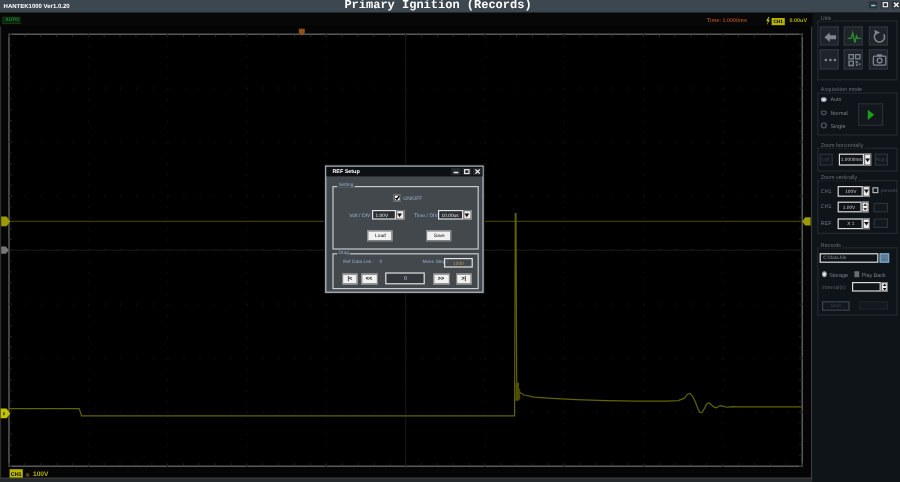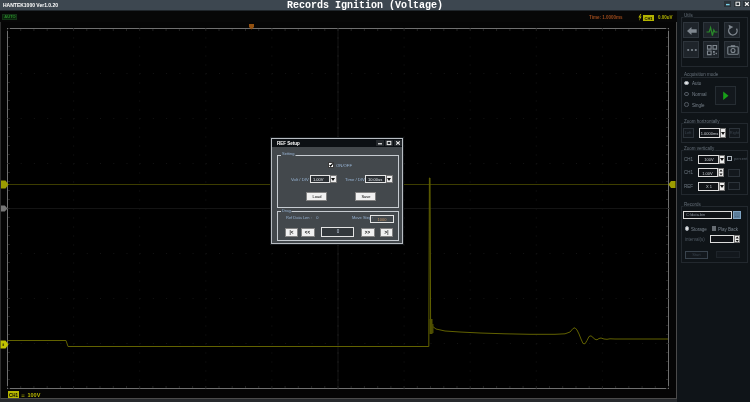--- a/index.html
+++ b/index.html
@@ -13,21 +13,21 @@
 .grp{position:absolute;border:1px solid #c7ccd1;box-sizing:border-box}
 .sgrp{position:absolute;border:1px solid #22282e;box-sizing:border-box}
 .sbtn{position:absolute;background:#1e242a;border:1px solid #2e353c;box-sizing:border-box}
 .dkbtn{position:absolute;background:#13181d;border:1px solid #2c333a;box-sizing:border-box}
 .scombo{position:absolute;background:#101317;border:1px solid #dcdcdc;box-sizing:border-box}
 </style></head><body>
 
 <div class="abs" style="left:0;top:0;width:750px;height:11px;background:#3d4750;border-bottom:1px solid #20262b;box-sizing:border-box"></div>
 <div class="t" style="left:3px;top:3px;color:#fff;font-weight:bold;font-size:10px">HANTEK1000 Ver1.0.20</div>
 <div class="abs" style="left:0;top:0;width:730px;height:11px;display:flex;align-items:center;justify-content:center">
- <span style="font-family:'Liberation Mono',monospace;font-weight:bold;font-size:10px;color:#fff">Records Ignition (Voltage)</span>
+ <span style="font-family:'Liberation Mono',monospace;font-weight:bold;font-size:10px;color:#fff">Primary Ignition (Records)</span>
   </div>
 
 <div class="abs" style="left:723.5px;top:1px;width:7.5px;height:5.5px;background:#2b3339">
     <svg width="8" height="6" viewBox="0 0 8 6" style="position:absolute">
       <path d="M2 3.6 h3.6" stroke="#7ad2ea" stroke-width="1.4"></path>
     </svg>
   </div>
 <div class="abs" style="left:733.5px;top:1px;width:7.5px;height:5.5px;background:#2b3339">
     <svg width="8" height="6" viewBox="0 0 8 6" style="position:absolute">
       <rect x="2" y="1.2" width="3.6" height="3.4" fill="none" stroke="#e8e8e8" stroke-width="1"></rect>

